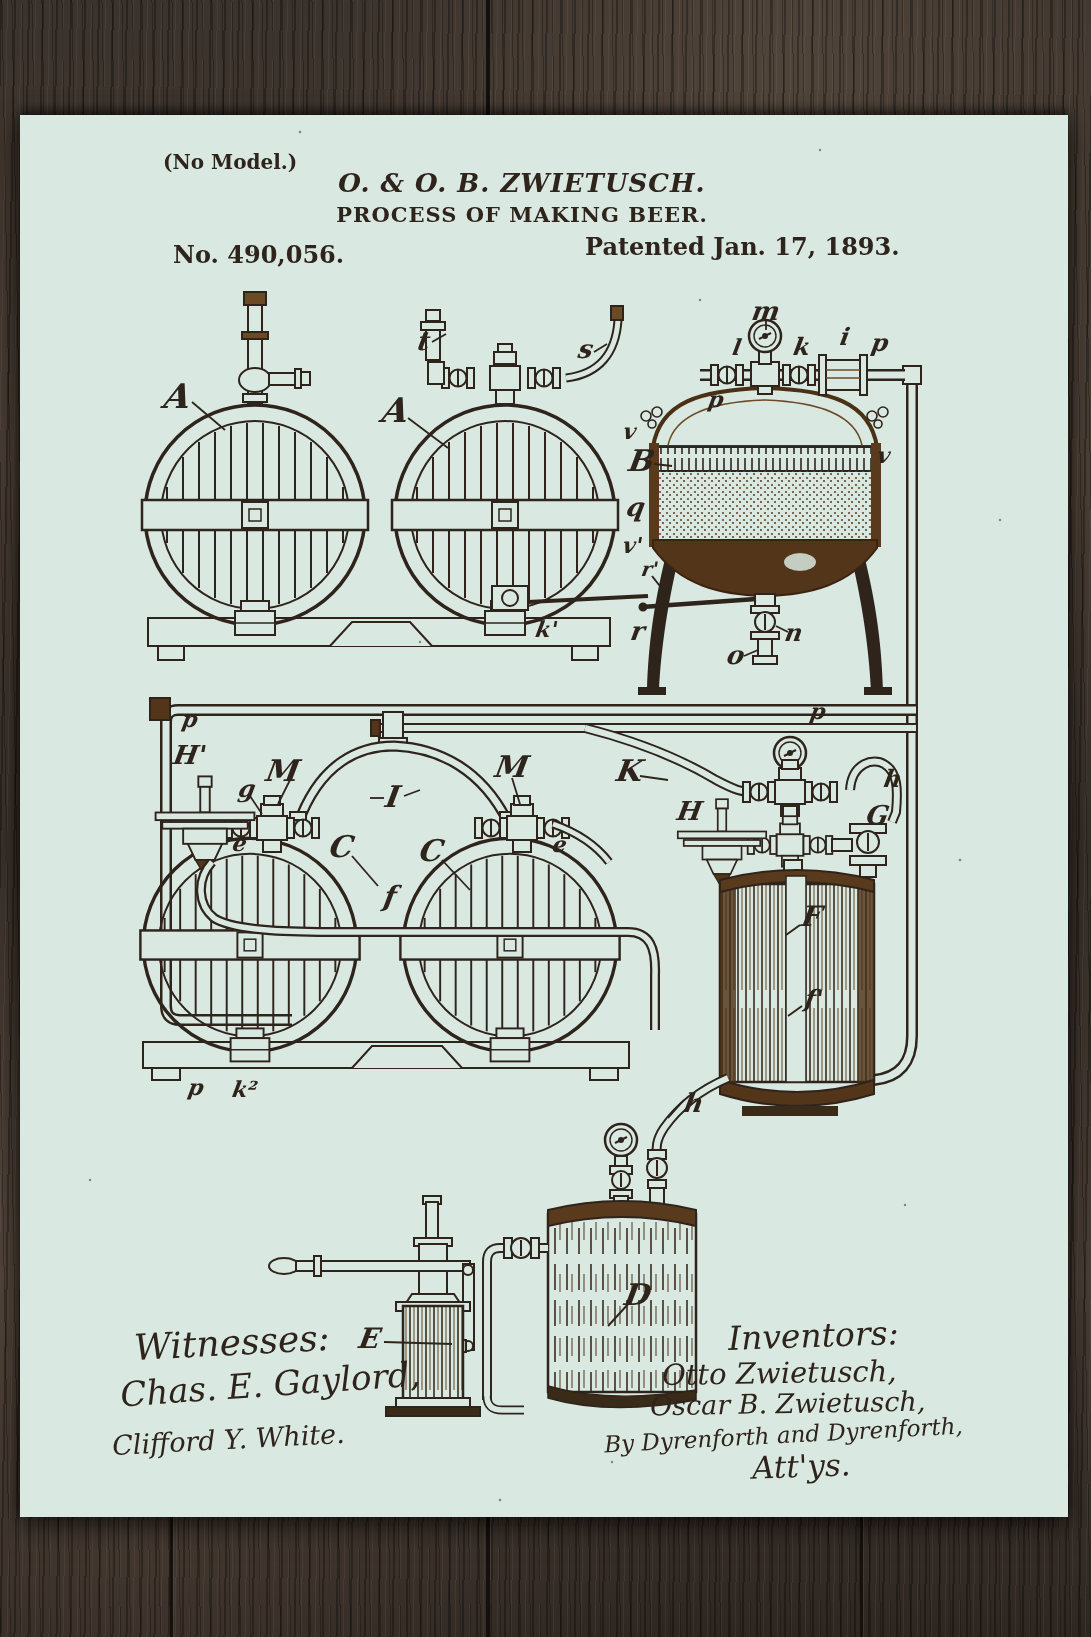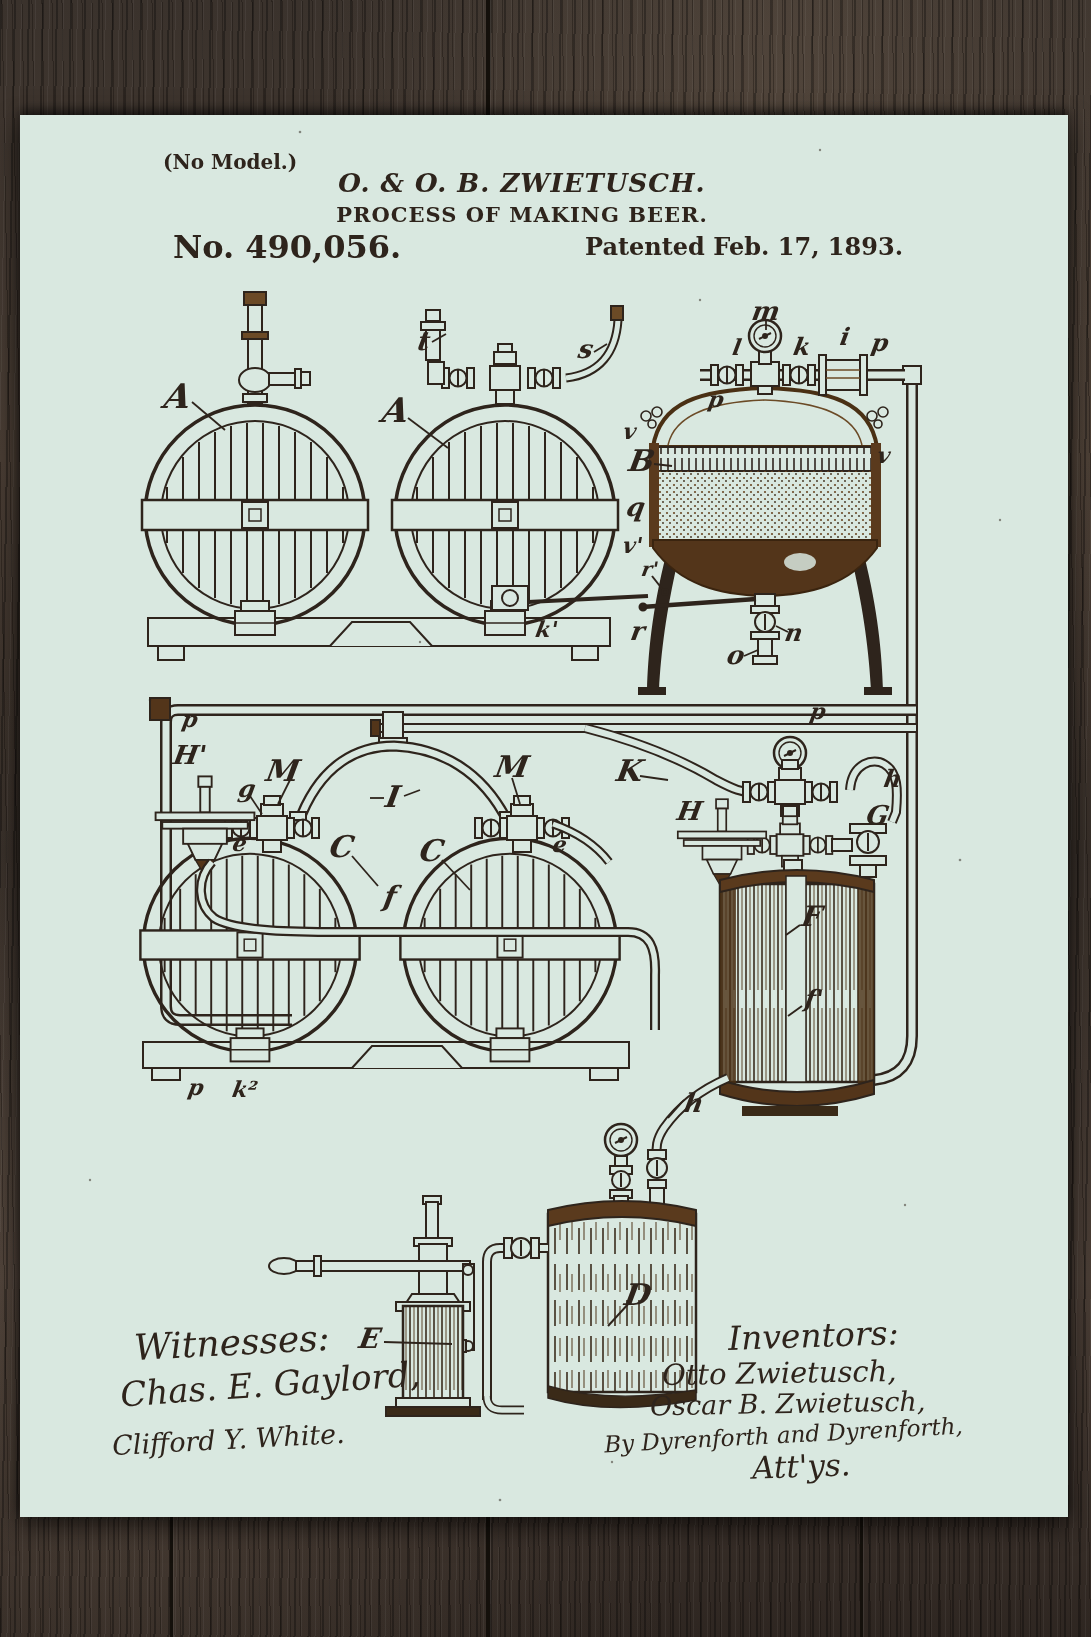--- a/index.html
+++ b/index.html
@@ -29,22 +29,22 @@
 
   <div class="plank-seam" style="left:486px;top:0;width:4px;height:1637px;"></div>
   <div class="plank-seam" style="left:170px;top:1517px;width:3px;height:120px;"></div>
   <div class="plank-seam" style="left:860px;top:1517px;width:3px;height:120px;"></div>
 
   <div class="paper"></div>
 
   <div class="htext" style="left:163px;top:150px;font-size:20px;">(No Model.)</div>
   <div class="center-band htext" style="top:168px;font-size:26px;letter-spacing:1px;font-style:italic;">O. &amp; O. B. ZWIETUSCH.</div>
   <div class="center-band htext" style="top:202px;font-size:21px;letter-spacing:1px;">PROCESS OF MAKING BEER.</div>
-  <div class="htext" style="left:173px;top:228px;font-size:32px;">No. 490,056.</div>
-  <div class="htext" style="left:585px;top:232px;font-size:24px;">Patented Feb. 17, 1893.</div>
+  <div class="htext" style="left:173px;top:240px;font-size:24px;">No. 490,056.</div>
+  <div class="htext" style="left:585px;top:232px;font-size:24px;">Patented Jan. 17, 1893.</div>
 
   <svg class="diagram-svg" width="1091" height="1637" viewBox="0 0 1091 1637">
     <defs>
       <pattern id="stipple" width="7" height="7" patternUnits="userSpaceOnUse">
         <circle cx="2" cy="2" r="1.1" fill="#6b4a26"></circle>
         <circle cx="5" cy="5" r="0.9" fill="#3c2a16"></circle>
       </pattern>
       <pattern id="comb" width="7" height="24" patternUnits="userSpaceOnUse">
         <line x1="3" y1="2" x2="3" y2="22" stroke="#2e241c" stroke-width="1.6"></line>
       </pattern>

